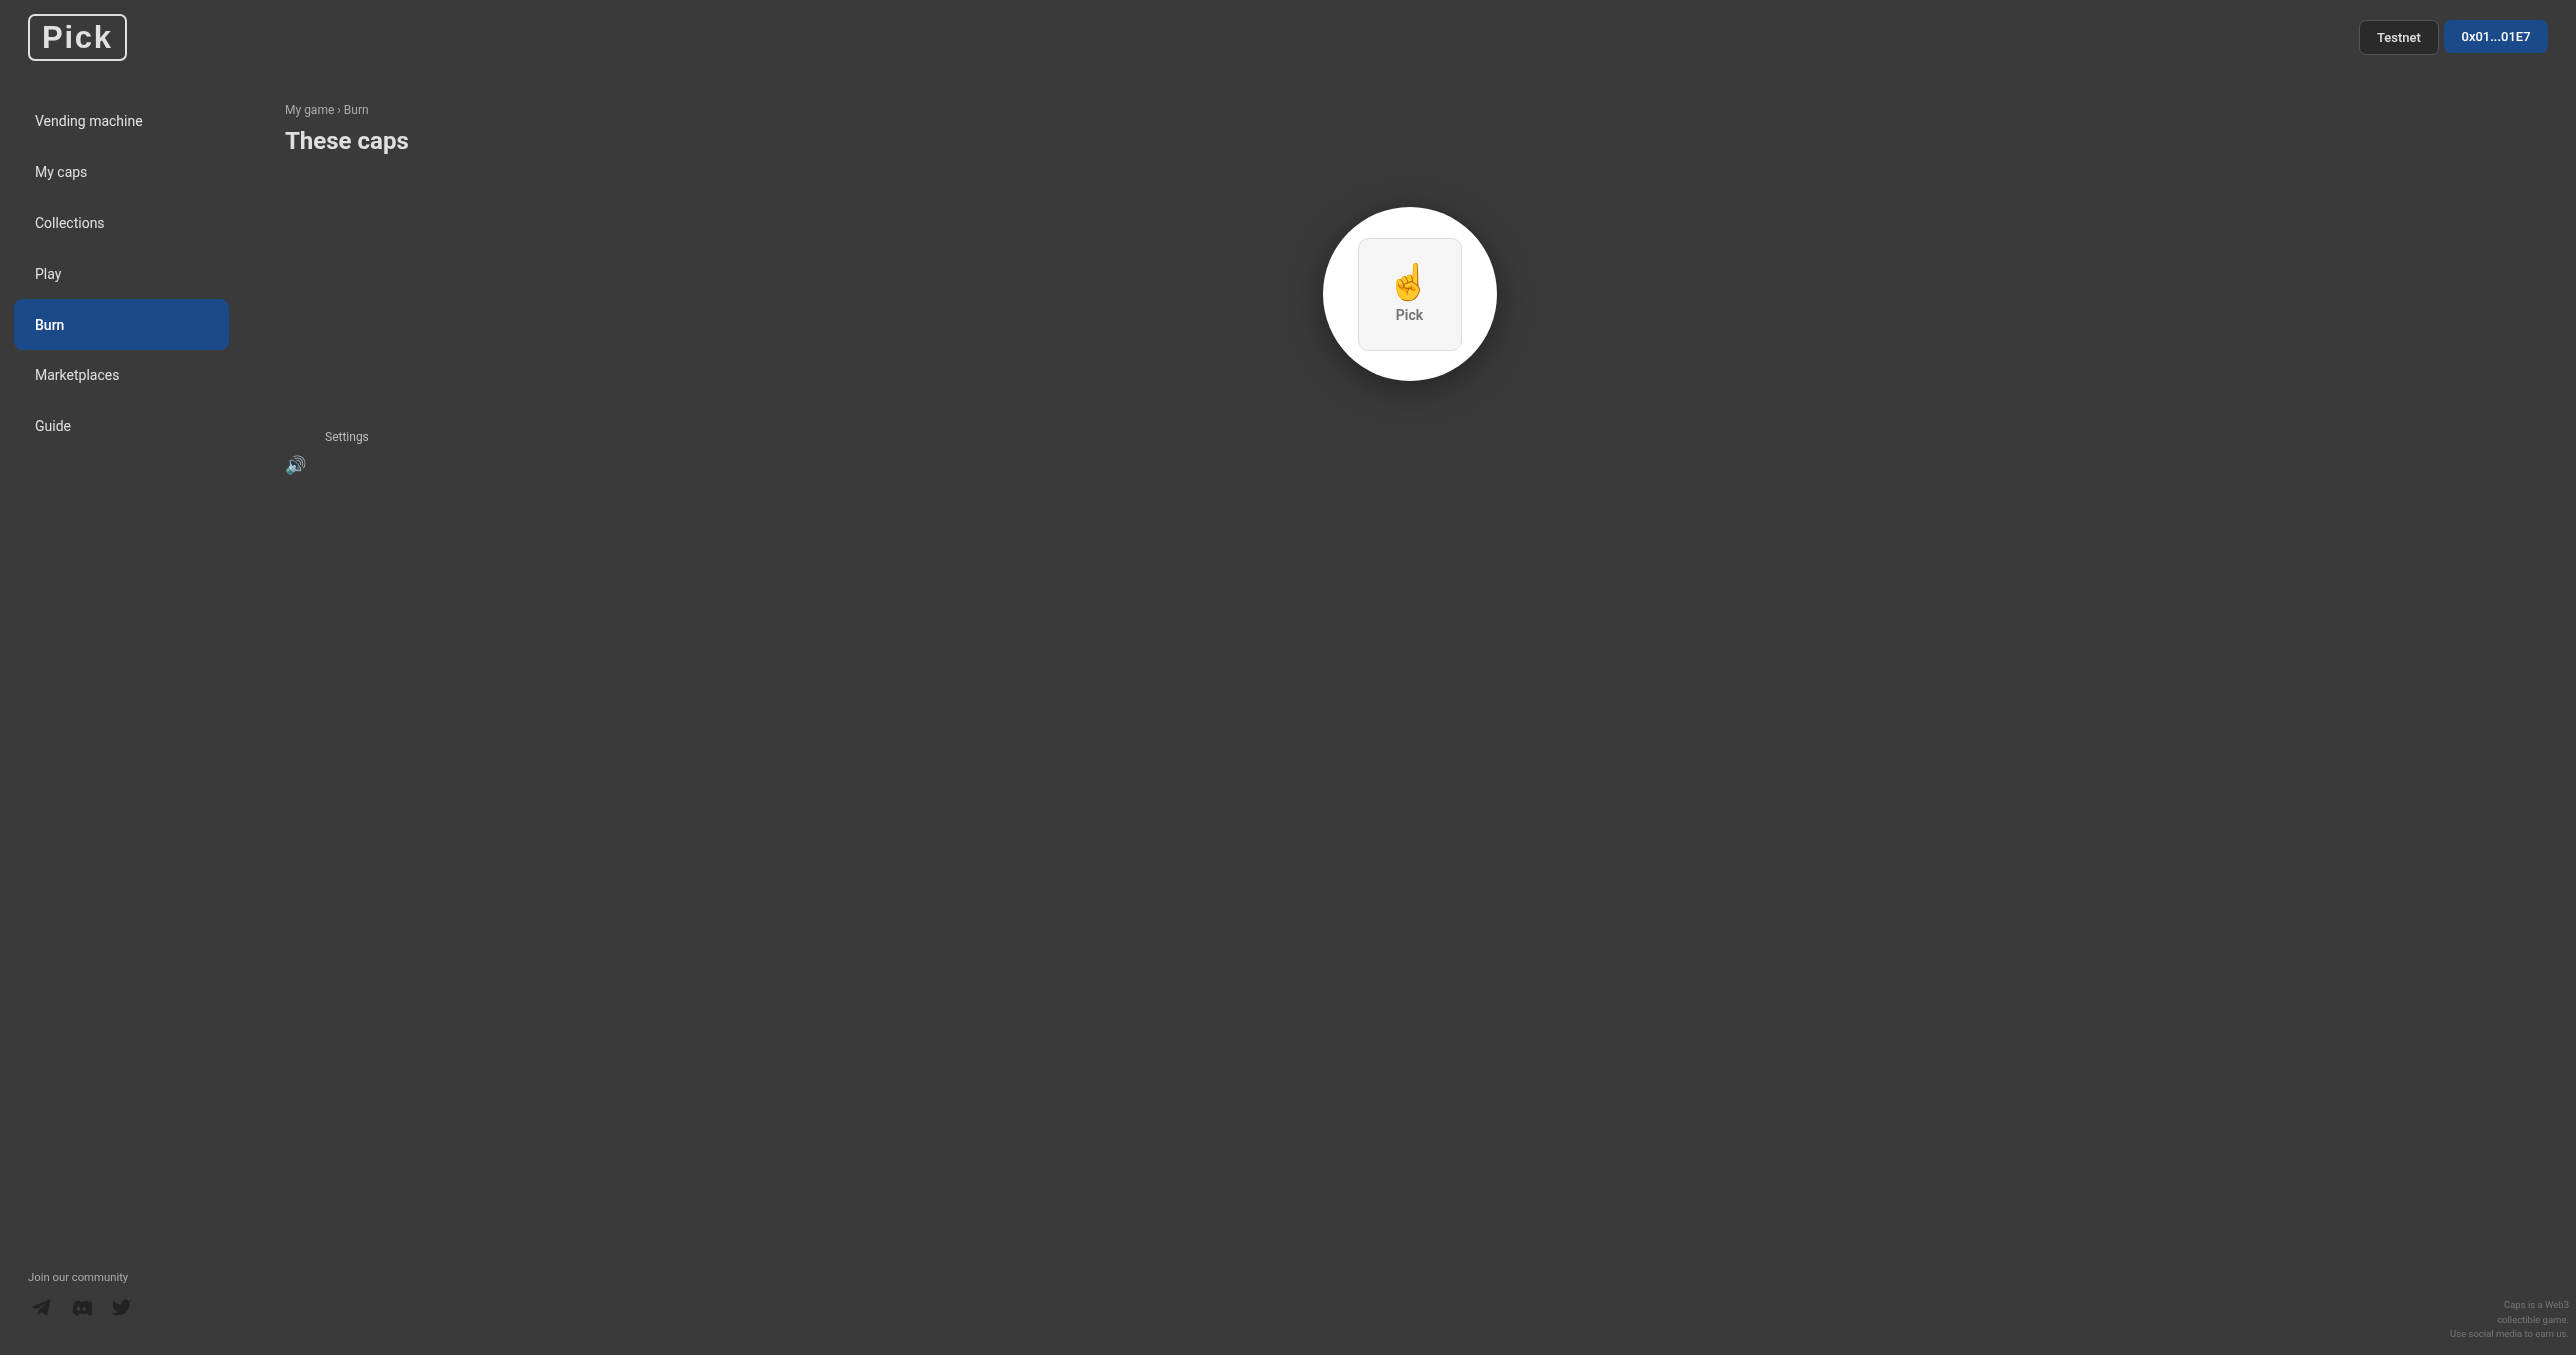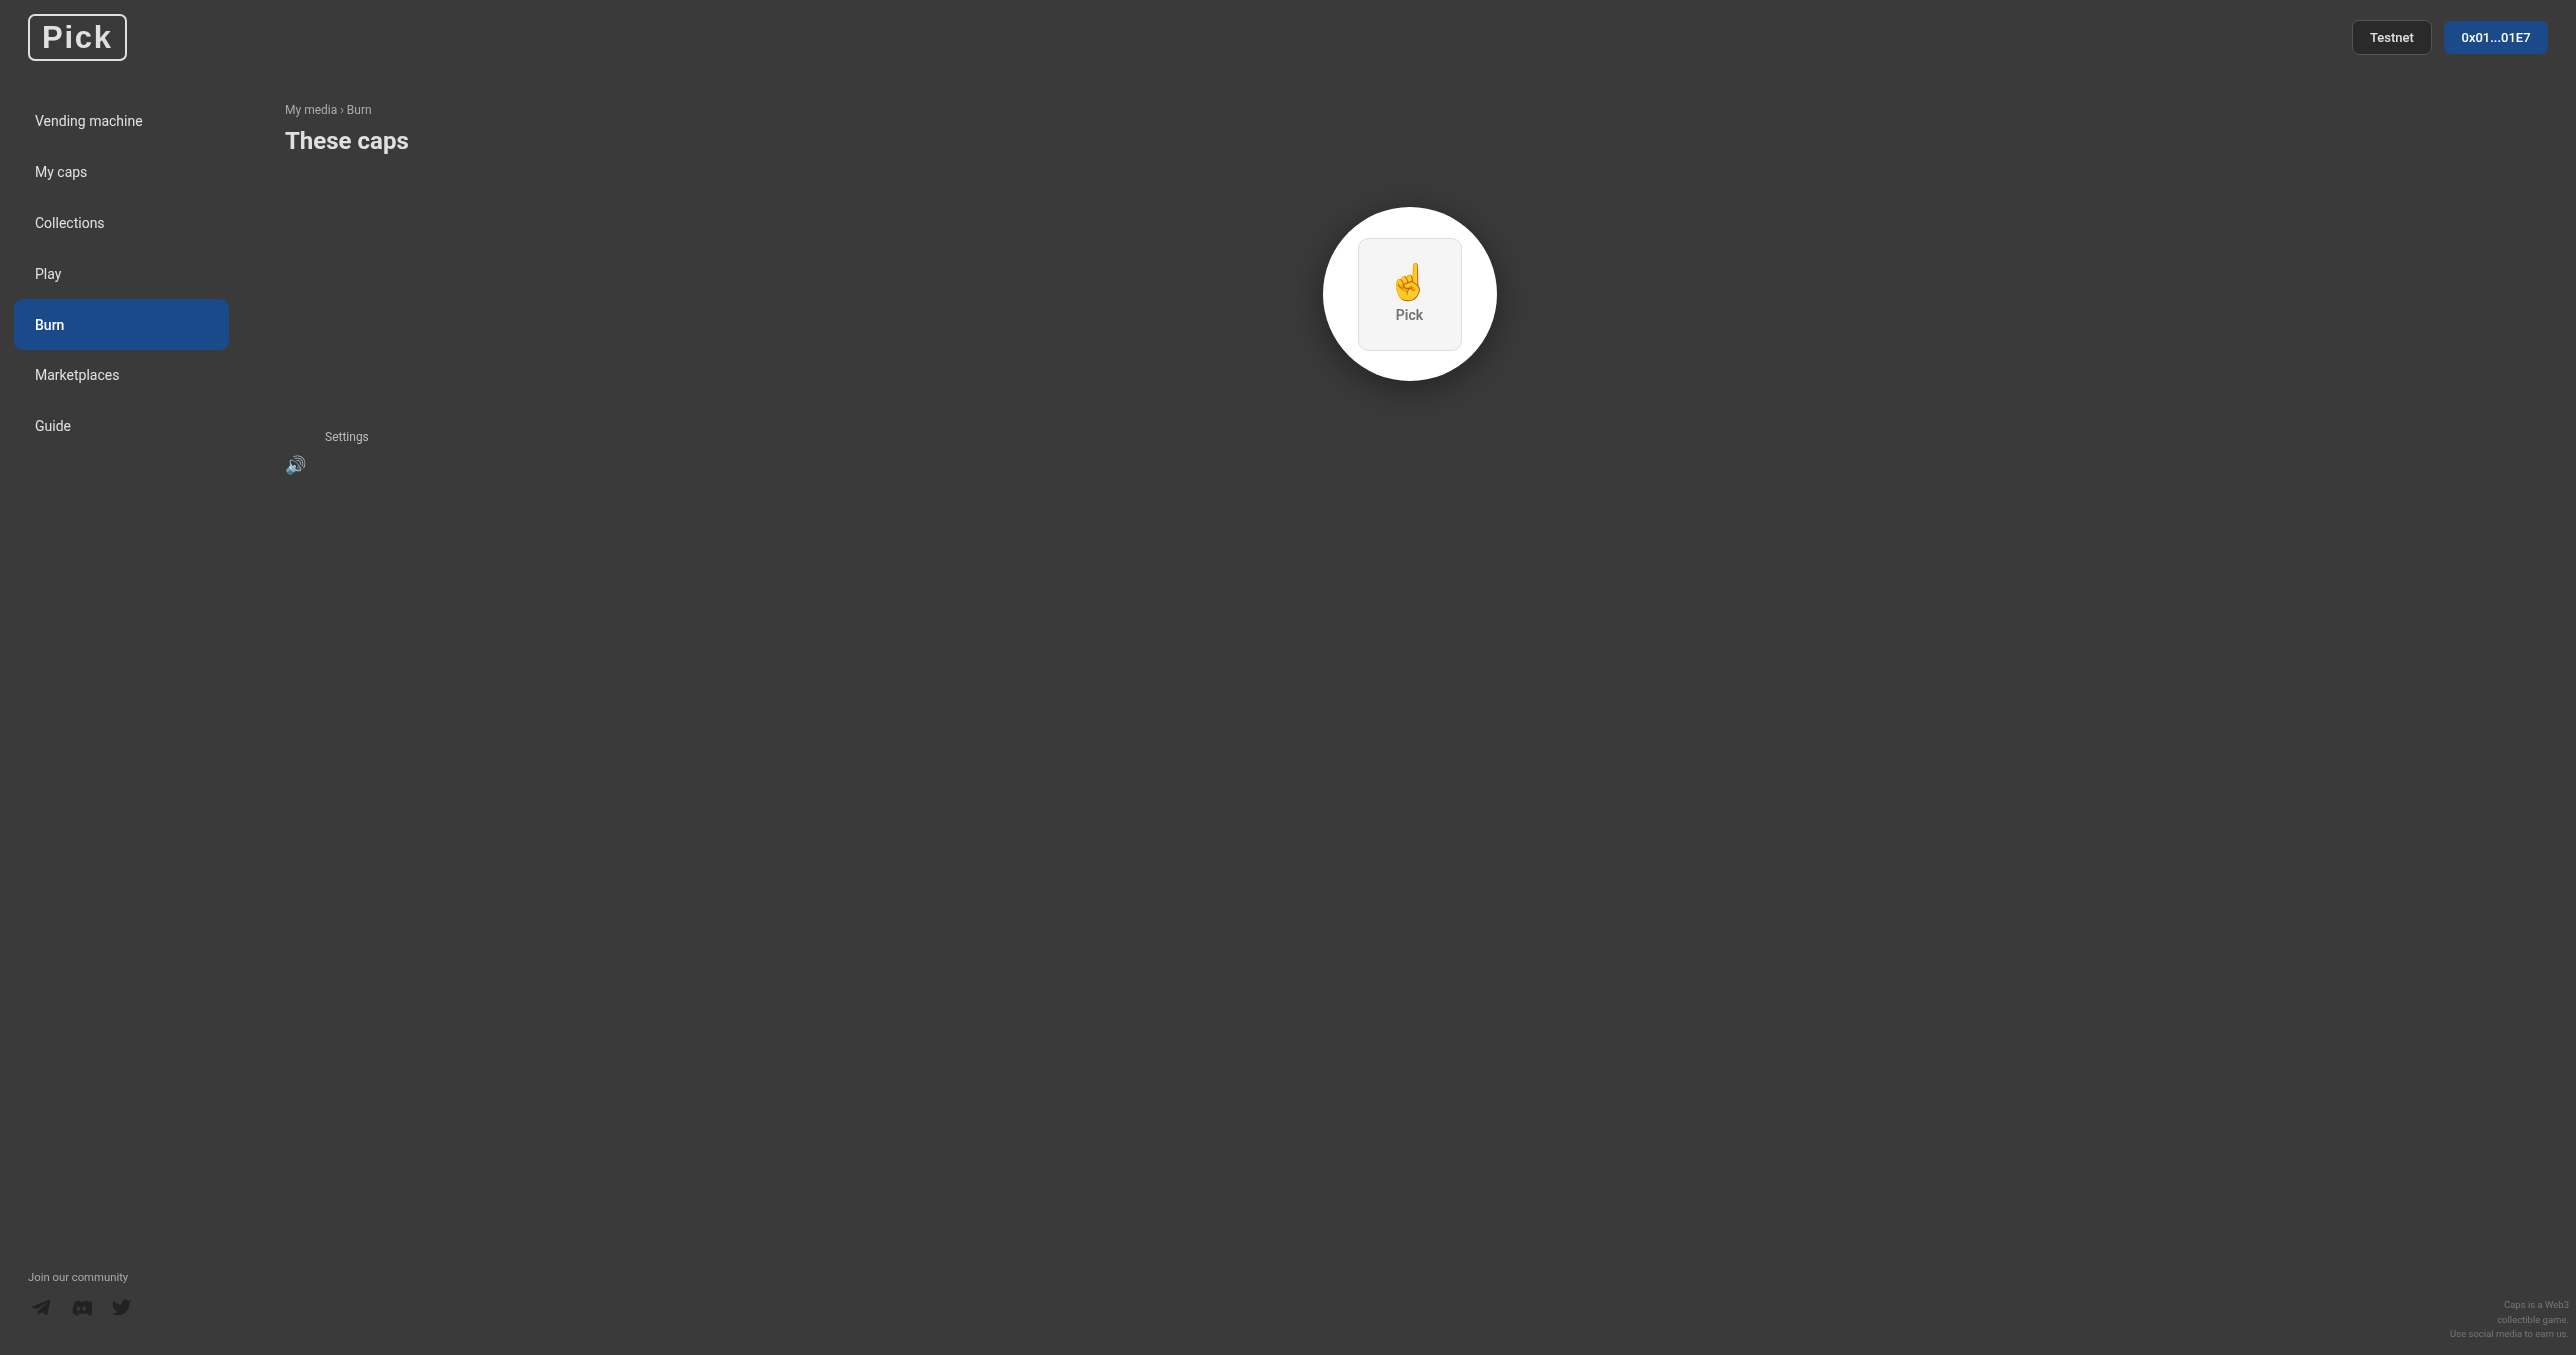--- a/index.html
+++ b/index.html
@@ -38,22 +38,22 @@
       border: 2.6px solid #e0e0e0;
       border-radius: 7px;
       padding: 3.5px 12px;
       letter-spacing: 1.7px;
       font-family: 'Arial Black', Arial, sans-serif;
       background: transparent;
     }
 
     .header-right {
       display: flex;
-      align-items: center;
-      gap: 12px;
+      align-items: flex-start;
+      gap: 5px;
     }
 
     .testnet-badge {
       background-color: #2a2a2a;
       color: #e0e0e0;
       border: 0.9px solid #555;
       border-radius: 7px;
       padding: 8.7px 17.4px;
       font-size: 13px;
       font-weight: 500;
@@ -283,21 +283,21 @@
         <div class="social-icon">
           <svg width="21" height="21" viewBox="0 0 24 24" fill="#222">
             <path d="M23 3a10.9 10.9 0 0 1-3.14 1.53 4.48 4.48 0 0 0-7.86 3v1A10.66 10.66 0 0 1 3 4s-4 9 5 13a11.64 11.64 0 0 1-7 2c9 5 20 0 20-11.5a4.5 4.5 0 0 0-.08-.83A7.72 7.72 0 0 0 23 3z"></path>
           </svg>
         </div>
       </div>
     </div>
   </div>
 
   <div class="content">
-    <div class="breadcrumb">My media › Burn</div>
+    <div class="breadcrumb">My game › Burn</div>
     <div class="page-title">These caps</div>
 
     <div class="pick-card-container">
       <div class="pick-circle">
         <div class="pick-card">
           <span class="pick-hand-icon">☝️</span>
           <span class="pick-label">Pick</span>
         </div>
       </div>
     </div>

